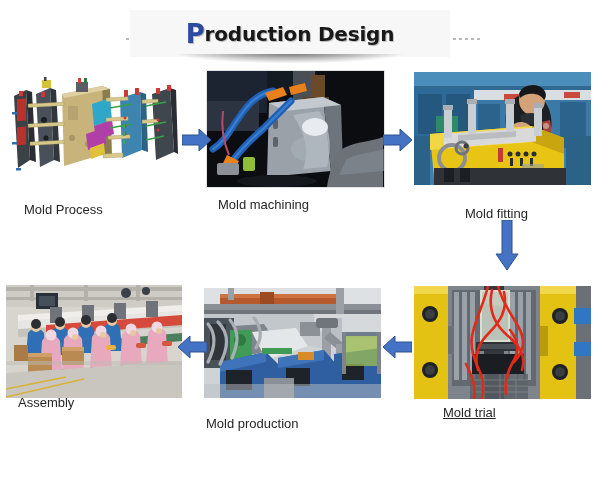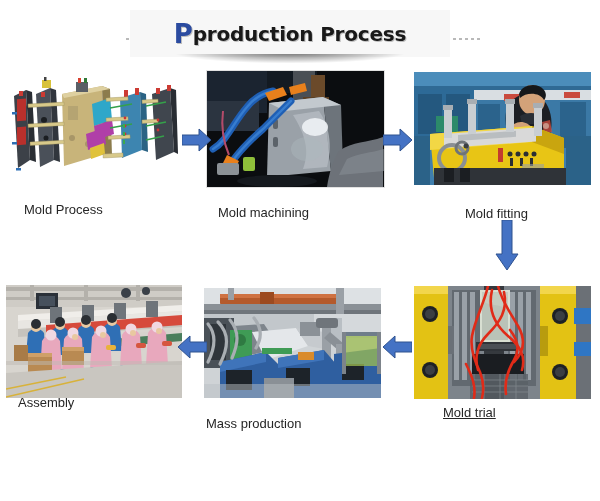--- a/index.html
+++ b/index.html
@@ -58,21 +58,21 @@
 
   
   .label{
     position:absolute;
     font-family:"Liberation Sans", sans-serif;
     font-size:13px;
     color:#262626;
     white-space:nowrap;
   }
   #label-mold-design{left:24px;top:202px;}
-  #label-mold-machining{left:218px;top:205px;text-align:center;}
+  #label-mold-machining{left:218px;top:197px;text-align:center;}
   #label-mold-fitting{left:465px;top:190px;margin-top:16px;}
   #label-assembly{left:18px;top:395px;}
   #label-mass-production{left:206px;top:416px;}
   #label-mold-trial{left:443px;top:405px;text-decoration:underline;}
 
   
   .arrow{position:absolute;}
   .arrow svg{display:block;}
   #arrow-design-to-machining{left:182px;top:127px;}
   #arrow-machining-to-fitting{left:383px;top:127px;}
@@ -88,21 +88,21 @@
   <div class="deco deco-left">
     <div class="dash"></div>
     <div class="dot"></div>
   </div>
   <div class="deco deco-right">
     <div class="dot"></div>
     <div class="dash"></div>
   </div>
 
   <div class="banner">
-    <div class="banner-title"><span class="cap">P</span><span>production Process</span></div>
+    <div class="banner-title"><span class="cap">P</span><span>roduction Design</span></div>
   </div>
   <div class="banner-shadow"></div>
 
   <div class="photo" id="photo-mold-design">
     <svg viewBox="0 0 176 120" preserveAspectRatio="none">
       <rect width="176" height="120" fill="#ffffff"></rect>
       <g>
 
         <polygon points="8,28 20,22 24,92 12,100" fill="#3c4148"></polygon>
         <polygon points="20,22 26,24 30,94 24,92" fill="#2a2e34"></polygon>
@@ -418,21 +418,21 @@
         <path d="M14,34 C26,46 24,60 16,76"></path>
         <path d="M26,32 C36,44 34,56 28,70"></path>
         <path d="M50,30 C58,40 58,50 52,60"></path>
       </g>
       <rect x="58" y="60" width="30" height="6" fill="#3f9b55"></rect>
       <rect x="94" y="64" width="16" height="8" fill="#d98b2c"></rect>
       <rect x="60" y="90" width="30" height="20" fill="#8a9096"></rect>
       <rect x="0" y="96" width="177" height="14" fill="#b9bfc4" opacity="0.5"></rect>
     </svg>
   </div>
-  <div class="label" id="label-mass-production">Mass production</div>
+  <div class="label" id="label-mass-production">Mold production</div>
 
   <div class="photo" id="photo-assembly">
     <svg viewBox="0 0 176 113" preserveAspectRatio="none">
       <rect width="176" height="113" fill="#d8d5cf"></rect>
       <rect x="0" y="0" width="176" height="22" fill="#cfccc6"></rect>
 
       <g fill="#b4b1ab">
         <rect x="0" y="2" width="176" height="4"></rect>
         <rect x="0" y="12" width="176" height="3"></rect>
         <rect x="24" y="0" width="4" height="16"></rect>

